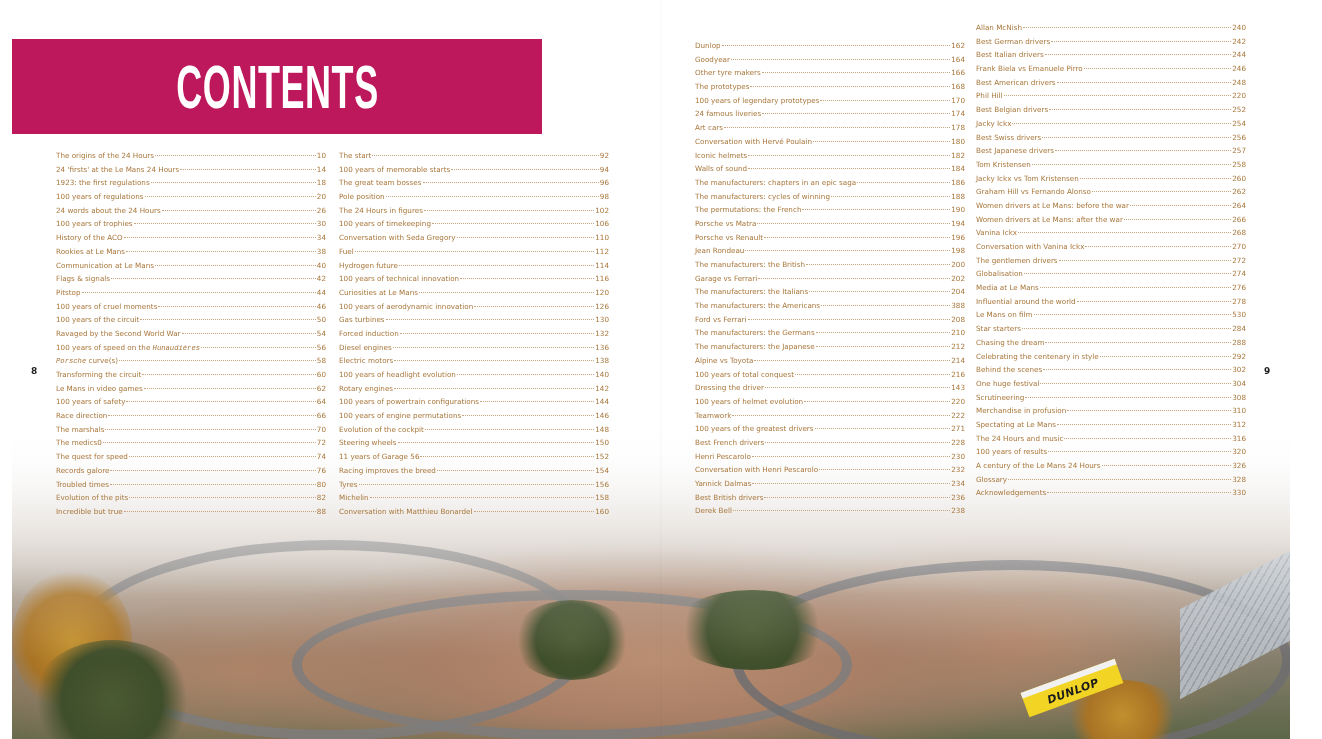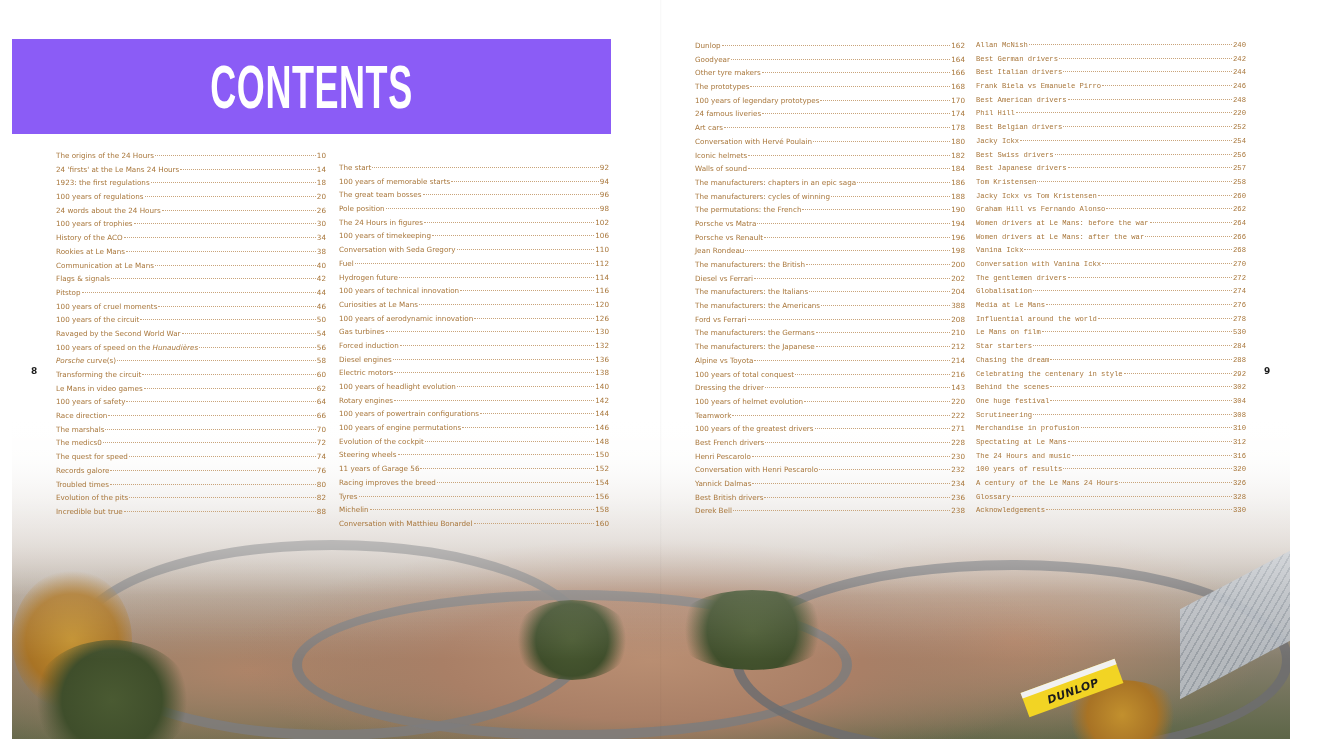--- a/index.html
+++ b/index.html
@@ -42,53 +42,53 @@
     font-family: "DejaVu Sans", sans-serif; font-weight: bold; font-style: italic;
     font-size: 11px; color: #1b1b1b; letter-spacing: 0.5px;
   }
   .photo .fog {
     position: absolute; left: 0; top: 0; width: 100%; height: 100%;
     background: linear-gradient(180deg, rgba(255,255,255,0.95) 0%, rgba(255,255,255,0.6) 25%, rgba(255,255,255,0.15) 55%, rgba(255,255,255,0) 75%);
   }
 
   
   .banner {
-    position: absolute; left: 12px; top: 39px; width: 599px; height: 95px;
-    background: #8b5cf6;
+    position: absolute; left: 12px; top: 39px; width: 530px; height: 95px;
+    background: #be185d;
     display: flex; align-items: center; justify-content: center;
   }
   .banner-title {
     color: #ffffff;
     font-family: "Liberation Sans", sans-serif;
     font-weight: bold;
     font-size: 62px;
     letter-spacing: 1px;
     transform: scaleX(0.58);
     line-height: 1;
   }
 
   
   .toc-col {
     position: absolute; width: 270px;
   }
   .toc-col.c1 { left: 56px; top: 151px; text-align: right; }
-  .toc-col.c2 { left: 339px; top: 151px; margin-top: 12px; }
+  .toc-col.c2 { left: 339px; top: 151px; }
   .toc-col.c3 { left: 695px; top: 41px; }
-  .toc-col.c4 { left: 976px; top: 41px; font-family: Liberation Mono, monospace; }
+  .toc-col.c4 { left: 976px; top: 23px; }
 
   .toc-row {
     display: flex; align-items: baseline;
     height: 13.7px;
     font-size: 7.2px;
     color: #a8763a;
     white-space: nowrap;
     cursor: pointer;
   }
   .toc-row .title { flex: 0 0 auto; }
-  .toc-row .title em { font-style: italic; }
+  .toc-row .title em { font-style: italic; font-family: Liberation Mono, monospace; }
   .toc-row .dots {
     flex: 1 1 auto;
     border-bottom: 1px dotted #c9a47a;
     margin: 0 1px;
     transform: translateY(-2px);
     min-width: 4px;
   }
   .toc-row .page { flex: 0 0 auto; }
 
   .folio {
@@ -482,21 +482,21 @@
         <span class="title">Jean Rondeau</span>
         <span class="dots"></span>
         <span class="page">198</span>
       </div>
       <div class="toc-row">
         <span class="title">The manufacturers: the British</span>
         <span class="dots"></span>
         <span class="page">200</span>
       </div>
       <div class="toc-row">
-        <span class="title">Diesel vs Ferrari</span>
+        <span class="title">Garage vs Ferrari</span>
         <span class="dots"></span>
         <span class="page">202</span>
       </div>
       <div class="toc-row">
         <span class="title">The manufacturers: the Italians</span>
         <span class="dots"></span>
         <span class="page">204</span>
       </div>
       <div class="toc-row">
         <span class="title">The manufacturers: the Americans</span>

